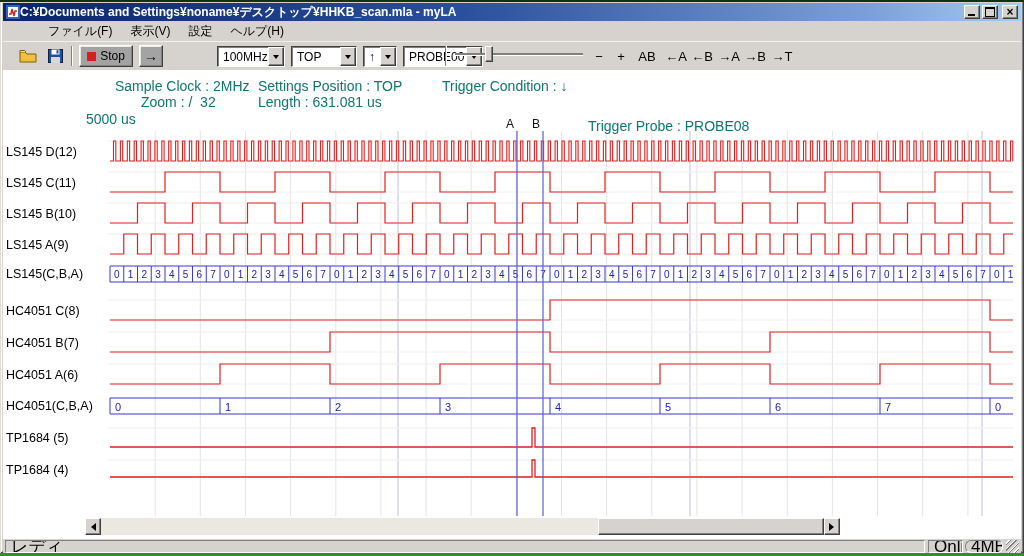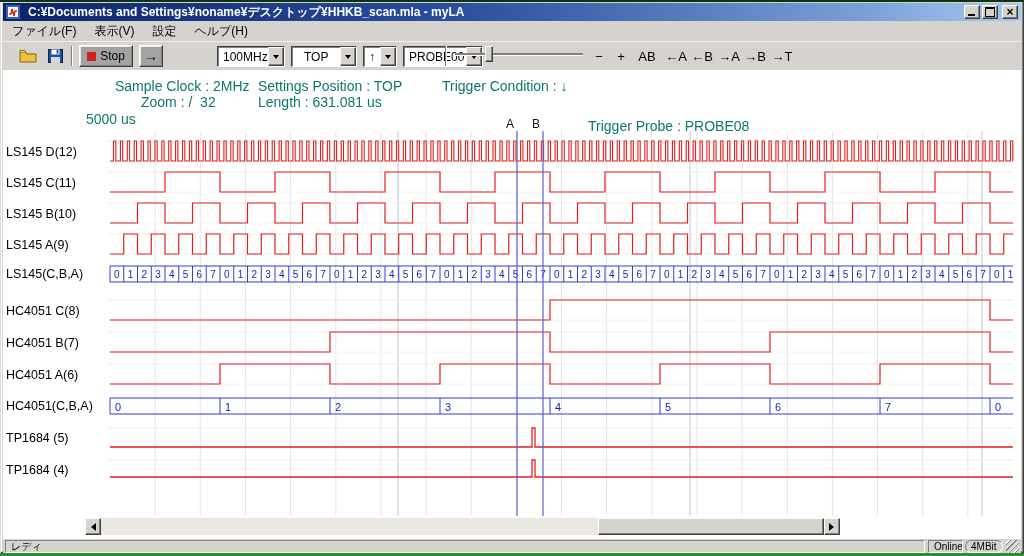--- a/index.html
+++ b/index.html
@@ -8,30 +8,30 @@
   .strip-top { position:absolute; left:0; top:0; width:1024px; height:2px; background:#10330f; z-index:60; }
   .strip-bottom { position:absolute; left:0; top:553px; width:1024px; height:3px; background:#2f8f2f; z-index:60; }
 
   .win { position:absolute; left:0; top:0; width:1024px; height:553px; background:#d6d3ce;
          box-shadow: inset 1px 1px 0 #dfdcd5, inset -1px -1px 0 #404040, inset 2px 2px 0 #fff, inset -2px -2px 0 #808080; }
 
   .titlebar { position:absolute; left:3px; top:3px; width:1018px; height:18px;
               background:linear-gradient(90deg,#0a246a 0%,#2a4f9c 45%,#7ba0d8 85%,#a6caf0 100%);
               display:flex; align-items:center; z-index:5; }
   .app-icon { width:14px; height:14px; margin-left:3px; flex:0 0 auto; }
-  .title-text { color:#fff; font-size:12px; font-weight:bold; margin-left:8px; white-space:nowrap; overflow:hidden; flex:1; }
+  .title-text { color:#fff; font-size:12px; font-weight:bold; margin-left:0; white-space:nowrap; overflow:hidden; flex:1; }
   .tb-btns { display:flex; gap:2px; margin-right:3px; }
   .tb-btn { position:relative; width:16px; height:14px; background:#d6d3ce; border:1px solid; border-color:#fff #404040 #404040 #fff;
             box-shadow: inset -1px -1px 0 #808080; display:flex; align-items:center; justify-content:center; }
   .tb-btn.gap { margin-left:2px; }
   .tb-min::before { content:""; position:absolute; left:3px; bottom:2px; width:7px; height:2px; background:#000; }
   .tb-max::before { content:""; display:block; width:8px; height:7px; border:1px solid #000; border-top-width:2px; }
   .tb-close::before { content:"×"; font-size:12px; font-weight:bold; line-height:1; color:#000; }
 
-  .menubar { position:absolute; left:3px; top:21px; width:1018px; height:20px; display:flex; align-items:center; font-size:12px; z-index:5; }
+  .menubar { position:absolute; left:3px; top:21px; width:1018px; height:20px; display:flex; align-items:center; font-size:12px; z-index:5;padding-left:36px; }
   .menu-item { padding:2px 9px; color:#000; }
 
   .toolbar { position:absolute; left:3px; top:41px; width:1018px; height:29px; border-top:1px solid #f2f0ea; z-index:5; }
   .tbtn { position:absolute; top:3px; height:22px; background:#a3a3a3; border:1px solid; border-color:#fff #404040 #404040 #fff;
           box-shadow: inset -1px -1px 0 #808080, inset 1px 1px 0 #eceae5; display:flex; align-items:center; justify-content:center; gap:4px; font-size:12px; color:#000; }
   .flat { position:absolute; top:3px; height:22px; display:flex; align-items:center; justify-content:center; font-size:13px; color:#000; }
   .stop-square { width:9px; height:9px; background:#d42020; display:inline-block; }
   .combo { position:absolute; top:4px; height:21px; background:#fff; border:1px solid; border-color:#404040 #fff #fff #404040;
            box-shadow: inset 1px 1px 0 #808080; display:flex; align-items:stretch;margin-left:48px; }
   .combo-val { flex:1; font-size:12px; padding:3px 0 0 5px; color:#000; white-space:nowrap; overflow:hidden; }
@@ -49,21 +49,21 @@
 
   .hscroll { position:absolute; left:85px; top:518px; width:755px; height:17px; background:#eae8e1; z-index:4; }
   .sb-btn { position:absolute; top:0; width:16px; height:17px; background:#d6d3ce; border:1px solid; border-color:#fff #404040 #404040 #fff;
             box-shadow: inset -1px -1px 0 #808080; display:flex; align-items:center; justify-content:center; }
   .sb-left { left:0; } .sb-right { right:0; }
   .sb-left::before { content:""; border:4px solid transparent; border-right:5px solid #000; margin-right:3px; }
   .sb-right::before { content:""; border:4px solid transparent; border-left:5px solid #000; margin-left:3px; }
   .sb-thumb { position:absolute; left:513px; top:0; width:226px; height:17px; background:#d6d3ce; border:1px solid; border-color:#fff #404040 #404040 #fff; box-shadow: inset -1px -1px 0 #808080; }
 
   .statusbar { position:absolute; left:3px; top:538px; width:1018px; height:15px; background:#d6d3ce; border-top:1px solid #fff; z-index:5; }
-  .sb-panel { position:absolute; top:1px; height:13px; border:1px solid; border-color:#808080 #fff #fff #808080; font-size:10px; line-height:12px; padding:0 5px; color:#000; white-space:nowrap; overflow:hidden; }
+  .sb-panel { position:absolute; top:1px; height:13px; border:1px solid; border-color:#808080 #fff #fff #808080; font-size:17px; line-height:12px; padding:0 5px; color:#000; white-space:nowrap; overflow:hidden; }
   .grip { position:absolute; right:2px; top:1px; width:13px; height:13px;
           background:repeating-linear-gradient(135deg, transparent 0 2px, #fff 2px 3px, #808080 3px 4px); }
 </style>
 </head>
 <body>
 
 <div class="win">
 
   <div class="titlebar">
     <svg class="app-icon" viewBox="0 0 14 14">
@@ -108,21 +108,21 @@
       <span>Stop</span>
     </span>
     <span class="tbtn" style="left:136px;width:24px;font-size:14px;">
       <span>→</span>
     </span>
 
     <span class="combo" style="left:166px;width:68px;">
       <span class="combo-val">100MHz</span>
       <span class="combo-btn"></span>
     </span>
-    <span class="combo" style="left:240px;width:66px;padding-left:7px;">
+    <span class="combo" style="left:240px;width:66px;">
       <span class="combo-val">TOP</span>
       <span class="combo-btn"></span>
     </span>
     <span class="combo" style="left:312px;width:34px;">
       <span class="combo-val">↑</span>
       <span class="combo-btn"></span>
     </span>
     <span class="combo" style="left:352px;width:80px;">
       <span class="combo-val">PROBE00</span>
       <span class="combo-btn"></span>

